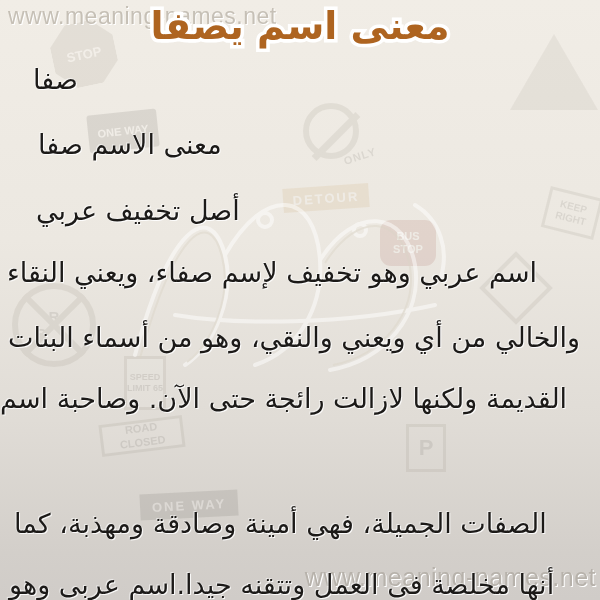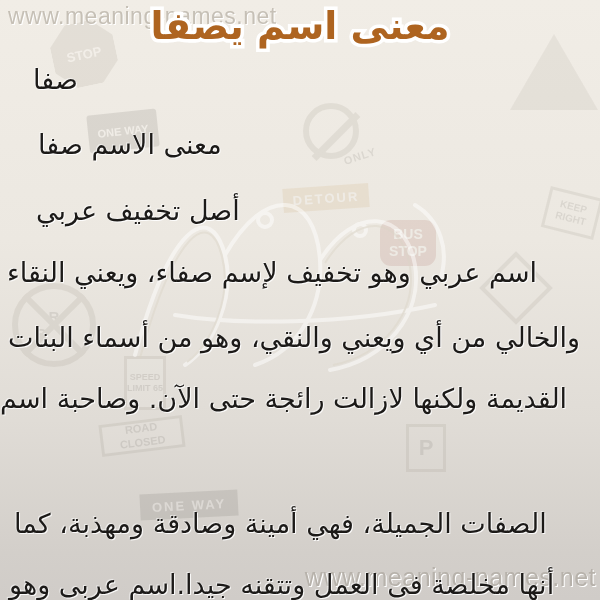--- a/index.html
+++ b/index.html
@@ -17,21 +17,21 @@
   .sign-one-way-small{top:112px;left:88px;width:70px;height:38px;background:#55524c;color:#fff;
     font-size:11px;line-height:1.15;display:flex;align-items:center;justify-content:center;
     transform:rotate(-6deg);border-radius:3px;}
   .sign-no-u-turn{top:103px;left:303px;width:56px;height:56px;border:6px solid #8a8273;border-radius:50%;}
   .sign-no-u-turn::after{content:"";position:absolute;left:-4px;top:24px;width:62px;height:7px;
     background:#8a8273;transform:rotate(-45deg);}
   .sign-only{top:146px;left:336px;width:48px;height:20px;font-size:11px;letter-spacing:1px;
     transform:rotate(-18deg);display:flex;align-items:center;justify-content:center;}
   .sign-detour{top:186px;left:283px;width:86px;height:24px;background:#c49a5a;color:#fff;font-size:13px;
     letter-spacing:2px;display:flex;align-items:center;justify-content:center;transform:rotate(-4deg);}
-  .sign-bus-stop{top:220px;left:380px;width:56px;height:46px;background:#9c4f42;color:#fff;font-size:14px;
+  .sign-bus-stop{top:220px;left:380px;width:56px;height:46px;background:#9c4f42;color:#fff;font-size:11px;
     line-height:1.2;display:flex;align-items:center;justify-content:center;border-radius:11px;}
   .sign-keep-right{top:192px;left:545px;width:54px;height:42px;border:3px solid #8a8273;font-size:10px;
     line-height:1.25;transform:rotate(14deg);display:flex;align-items:center;justify-content:center;}
   .sign-t{top:262px;left:490px;width:52px;height:52px;border:4px solid #8a8273;transform:rotate(45deg);}
   .sign-rr{top:283px;left:12px;width:84px;height:84px;border:6px solid #8a8273;border-radius:50%;
     font-size:15px;display:flex;align-items:center;justify-content:center;letter-spacing:26px;text-indent:26px;}
   .sign-rr::before,.sign-rr::after{content:"";position:absolute;left:-6px;top:33px;width:84px;height:6px;background:#8a8273;}
   .sign-rr::before{transform:rotate(45deg);}
   .sign-rr::after{transform:rotate(-45deg);}
   .sign-sl65{top:356px;left:124px;width:42px;height:54px;border:3px solid #8a8273;font-size:9px;

